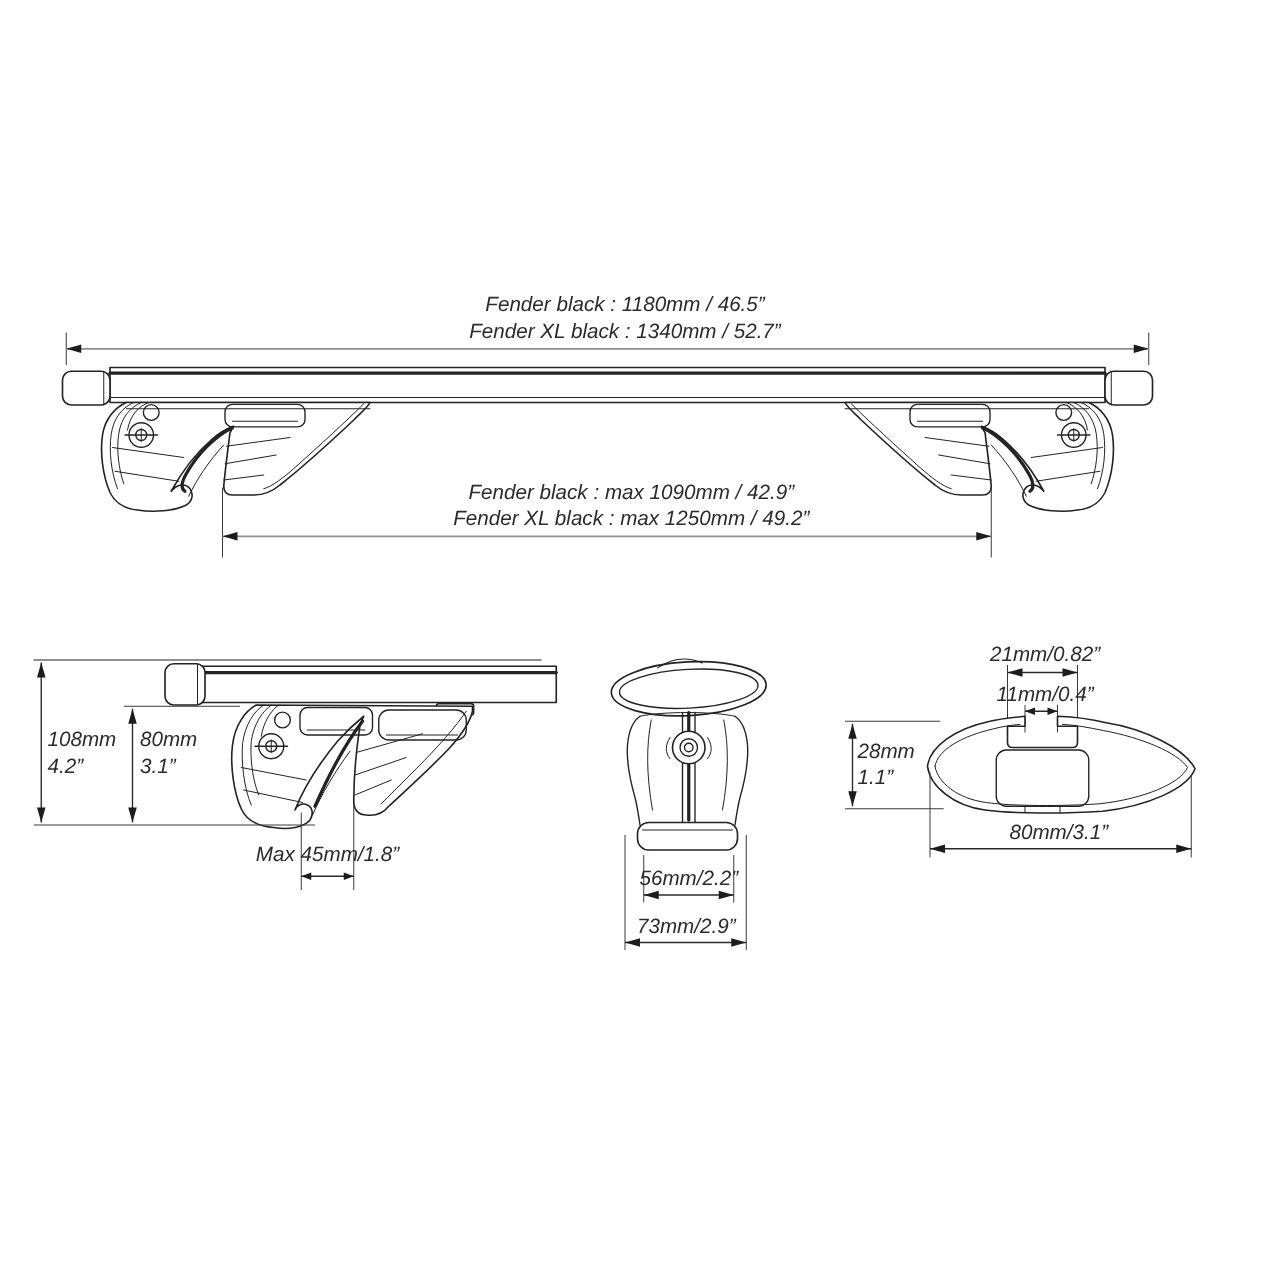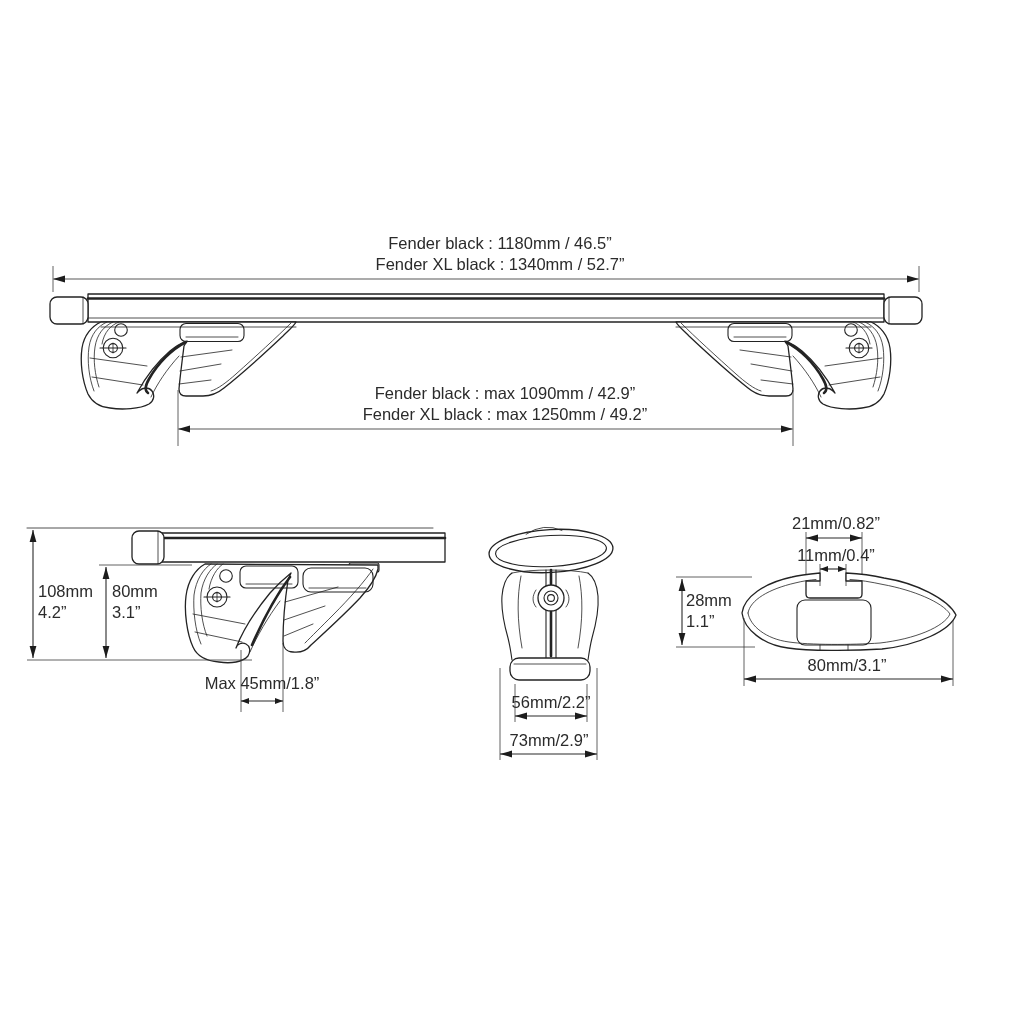--- a/index.html
+++ b/index.html
@@ -1,17 +1,17 @@
 <!DOCTYPE html>
 <html style="--line: #232323; --dim: #8f8f8f; --text: #2b2b2b; --bg: #ffffff;"><head>
 <meta charset="utf-8">
 <style>
   :root{ --line:#232323; --dim:#8f8f8f; --text:#2b2b2b; --bg:#ffffff; }
   html,body{margin:0;padding:0;background:var(--bg);}
-  .stage{width:1024px;height:1024px;background:var(--bg);position:relative;}
+  .stage{width:1024px;height:1024px;background:var(--bg);position:relative;font-style:italic;}
   svg{display:block;}
   
   .o  {fill:#fff;stroke:var(--line);stroke-width:1.3;stroke-linejoin:round;}
   .l  {fill:none;stroke:var(--line);stroke-width:1.1;stroke-linecap:round;stroke-linejoin:round;}
   .lt {fill:none;stroke:var(--line);stroke-width:0.8;stroke-linecap:round;}
   .lb {fill:none;stroke:var(--line);stroke-width:2.6;stroke-linecap:round;}
   .ext{fill:none;stroke:#3a3a3a;stroke-width:0.8;}
   .dim{fill:none;stroke:var(--dim);stroke-width:1.4;}
   .dimk{fill:none;stroke:#2a2a2a;stroke-width:1.1;}
   text{font-family:"Liberation Sans","DejaVu Sans",sans-serif;font-weight:500;

